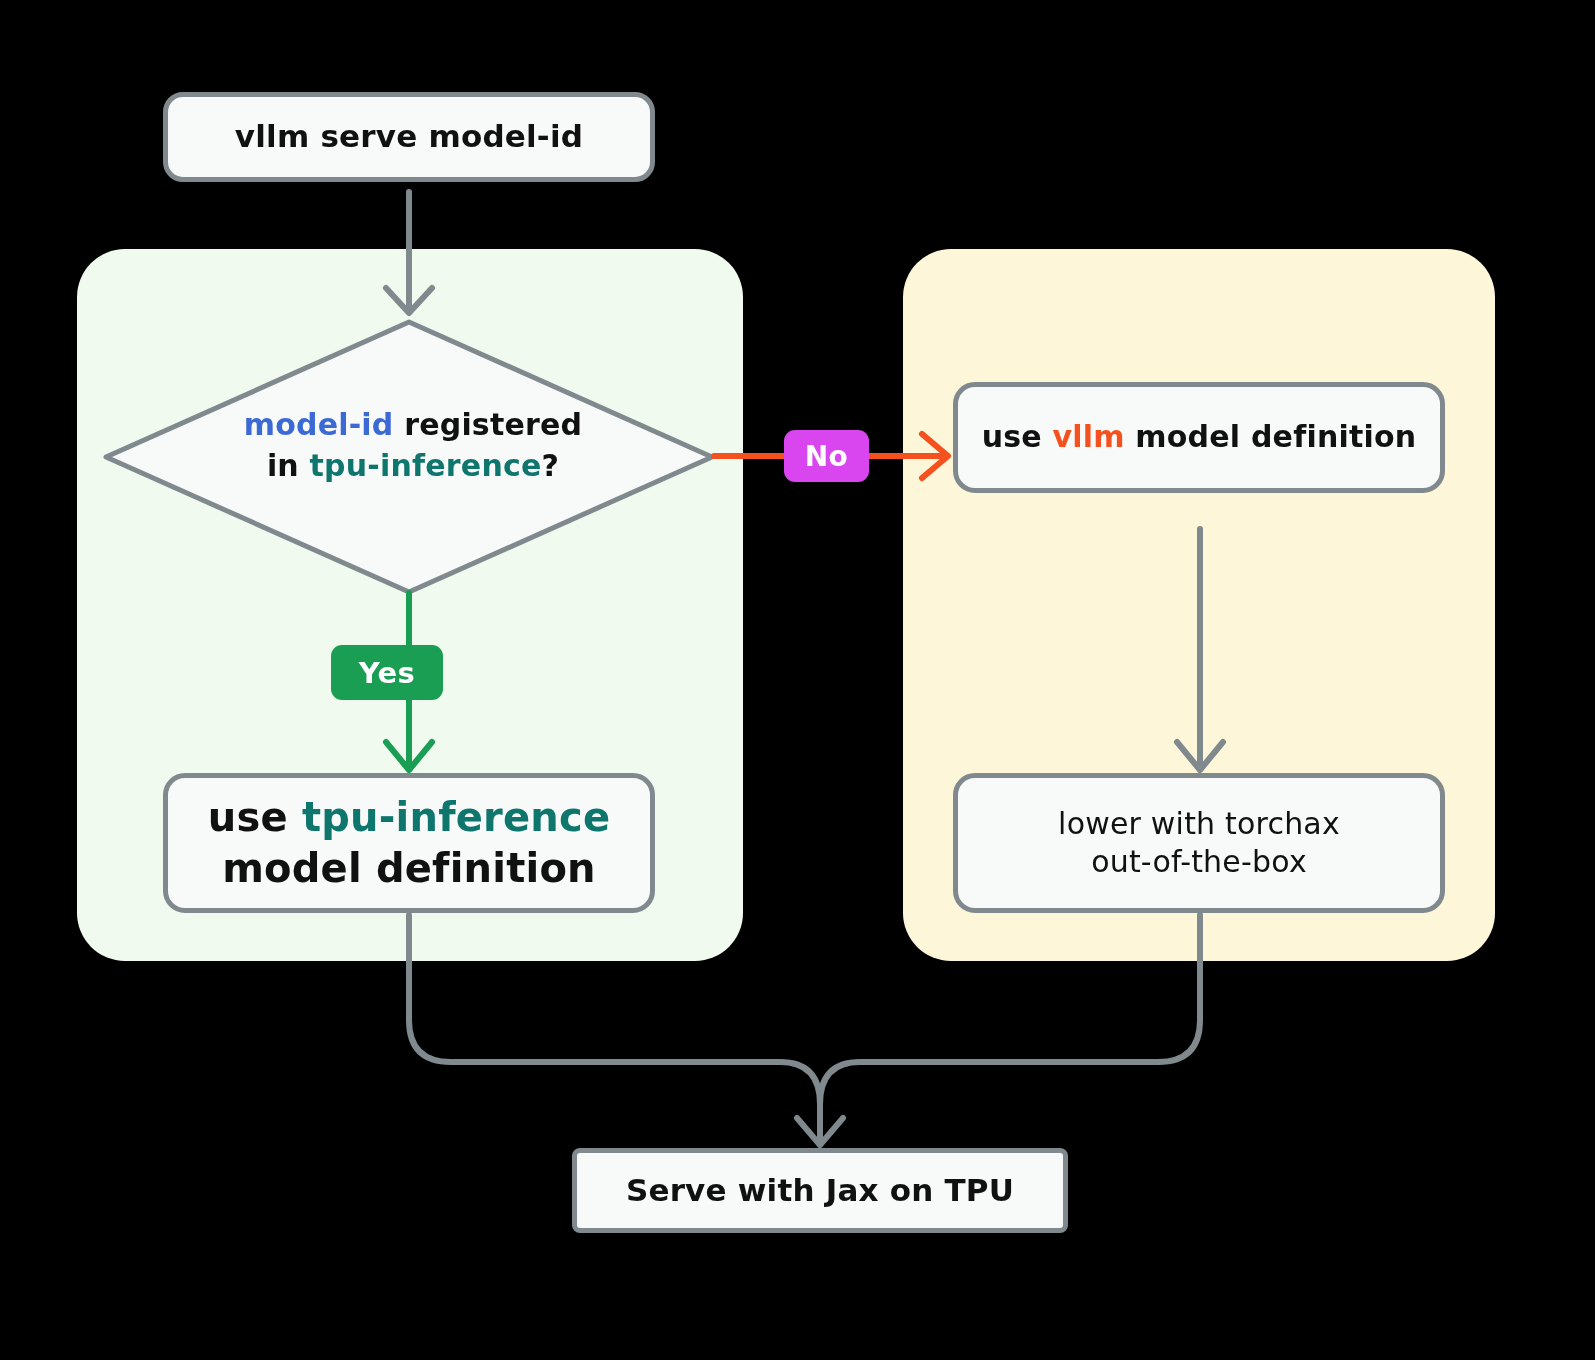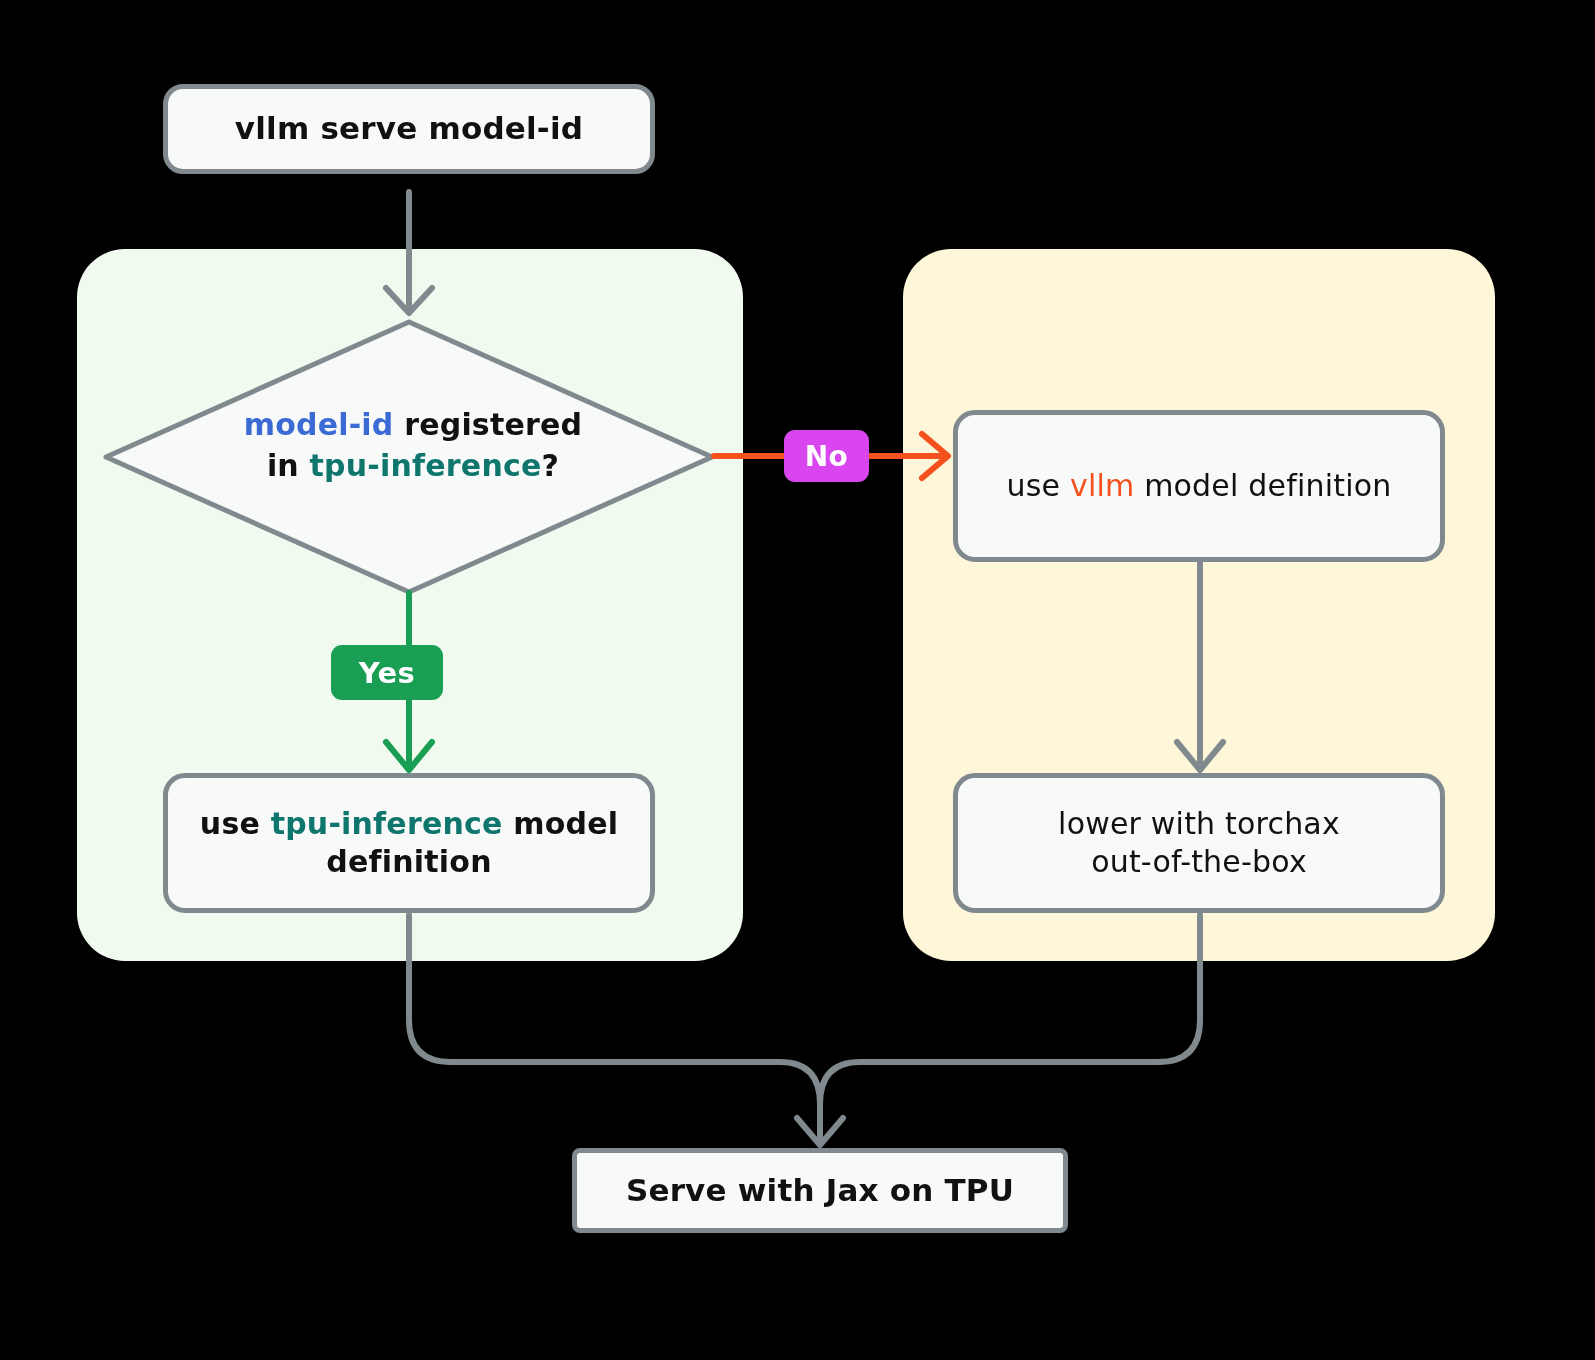--- a/index.html
+++ b/index.html
@@ -41,38 +41,37 @@
   }
   .node .txt {
     line-height: 1.28;
     padding: 0 16px;
   }
   .accent-blue  { color: #3c6ad4; }
   .accent-green { color: #0f766e; }
   .accent-org   { color: #f4511e; }
 
   #node-start {
-    left: 163px; top: 84px;
+    left: 163px; top: 92px;
     width: 492px; height: 90px;
     font-size: 31px;
     font-weight: 700;
     border-radius: 20px;
   }
   #node-tpu-def {
     left: 163px; top: 773px;
     width: 492px; height: 140px;
-    font-size: 30px;
+    font-size: 40px;
     font-weight: 700;
   }
   #node-vllm-def {
     left: 953px; top: 382px;
-    width: 492px; height: 152px;
+    width: 492px; height: 111px;
     font-size: 30px;
-    font-weight: 400;
-    margin-top: 28px;
+    font-weight: 700;
   }
   #node-torchax {
     left: 953px; top: 773px;
     width: 492px; height: 140px;
     font-size: 30px;
     font-weight: 400;
   }
   #node-serve {
     left: 572px; top: 1148px;
     width: 496px; height: 85px;

